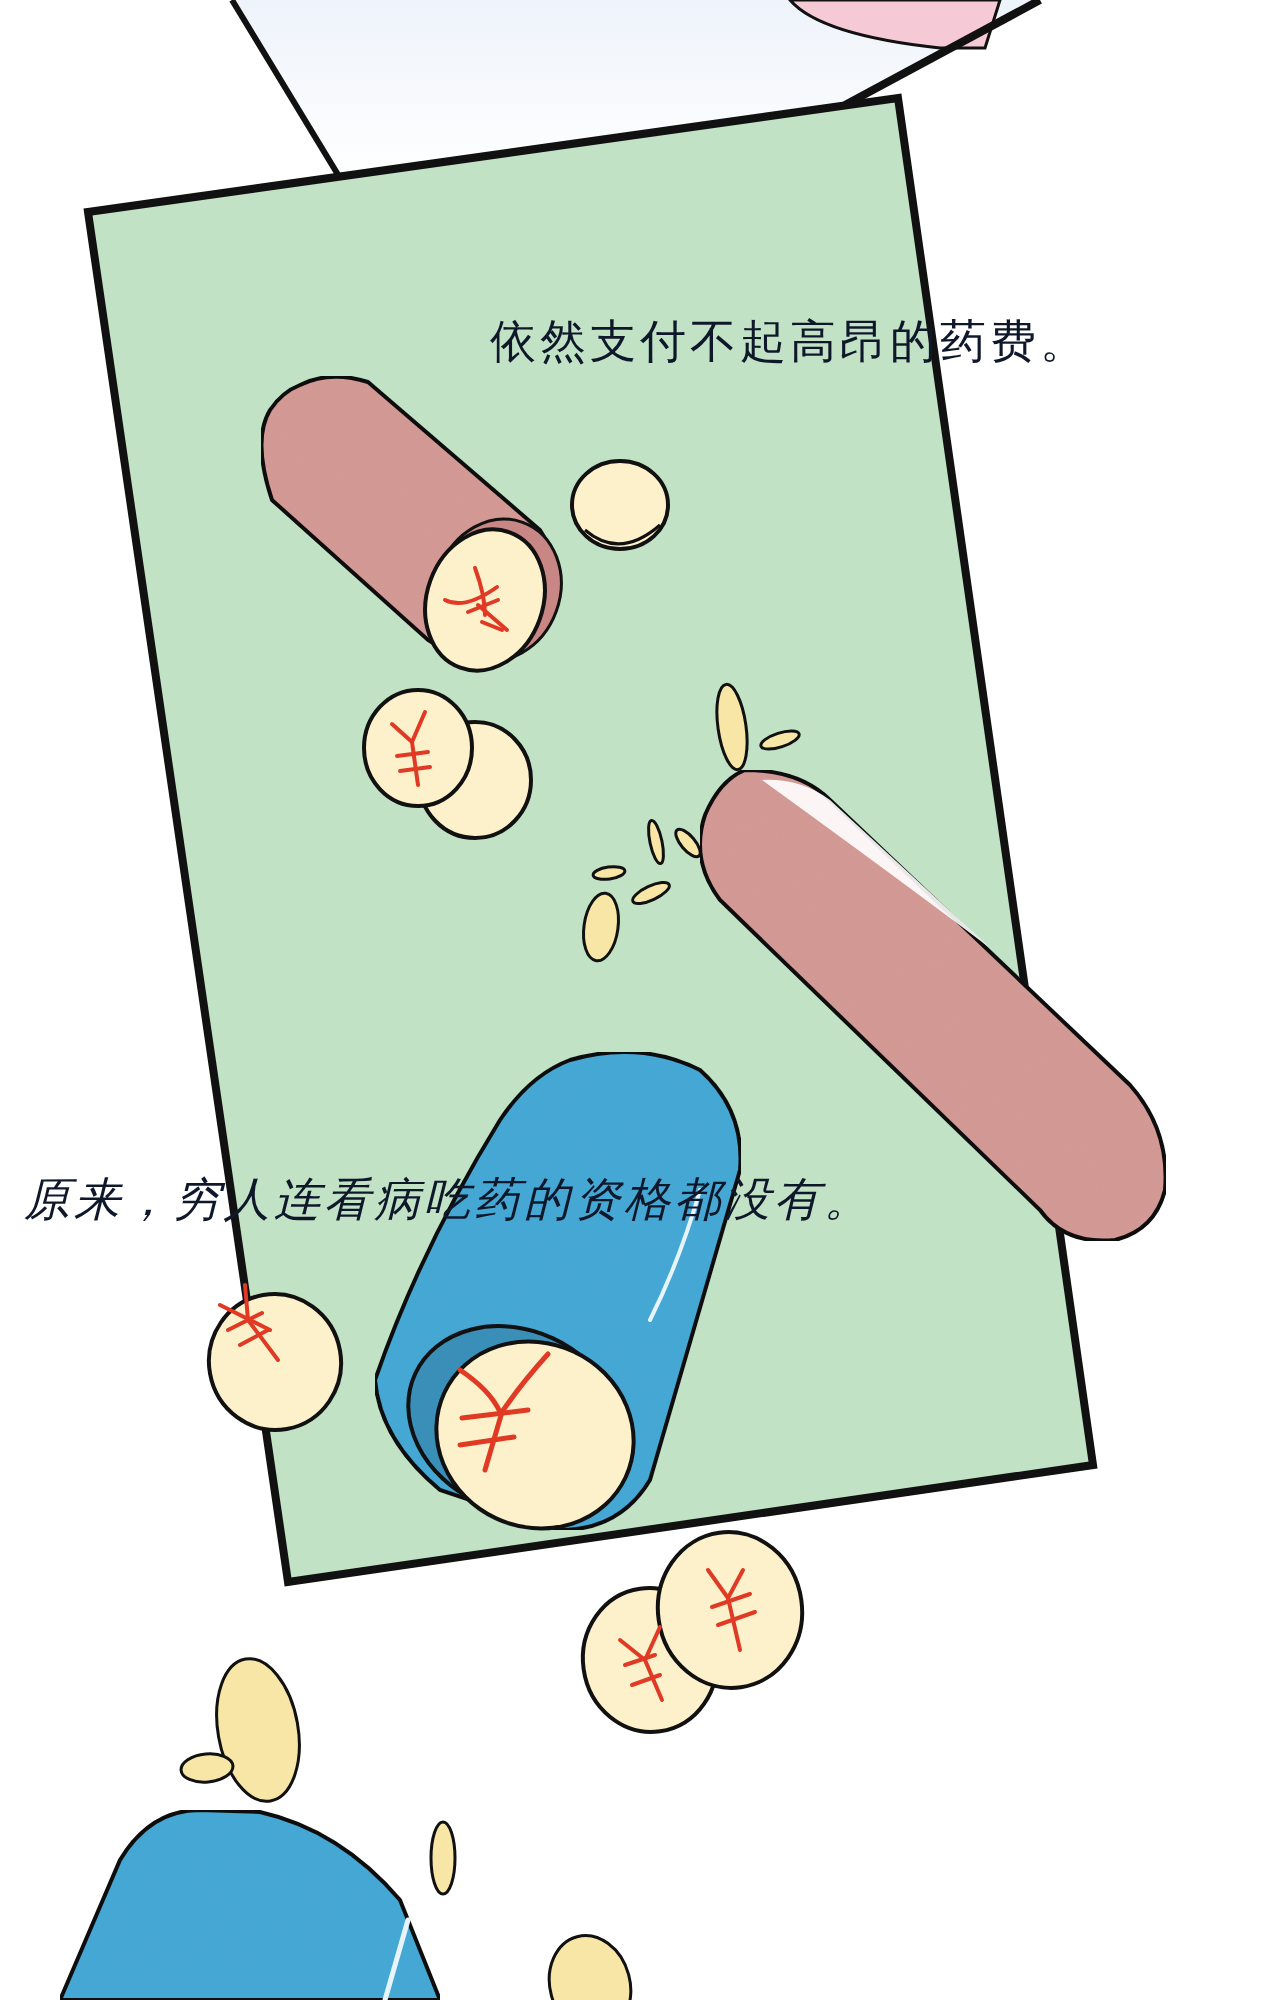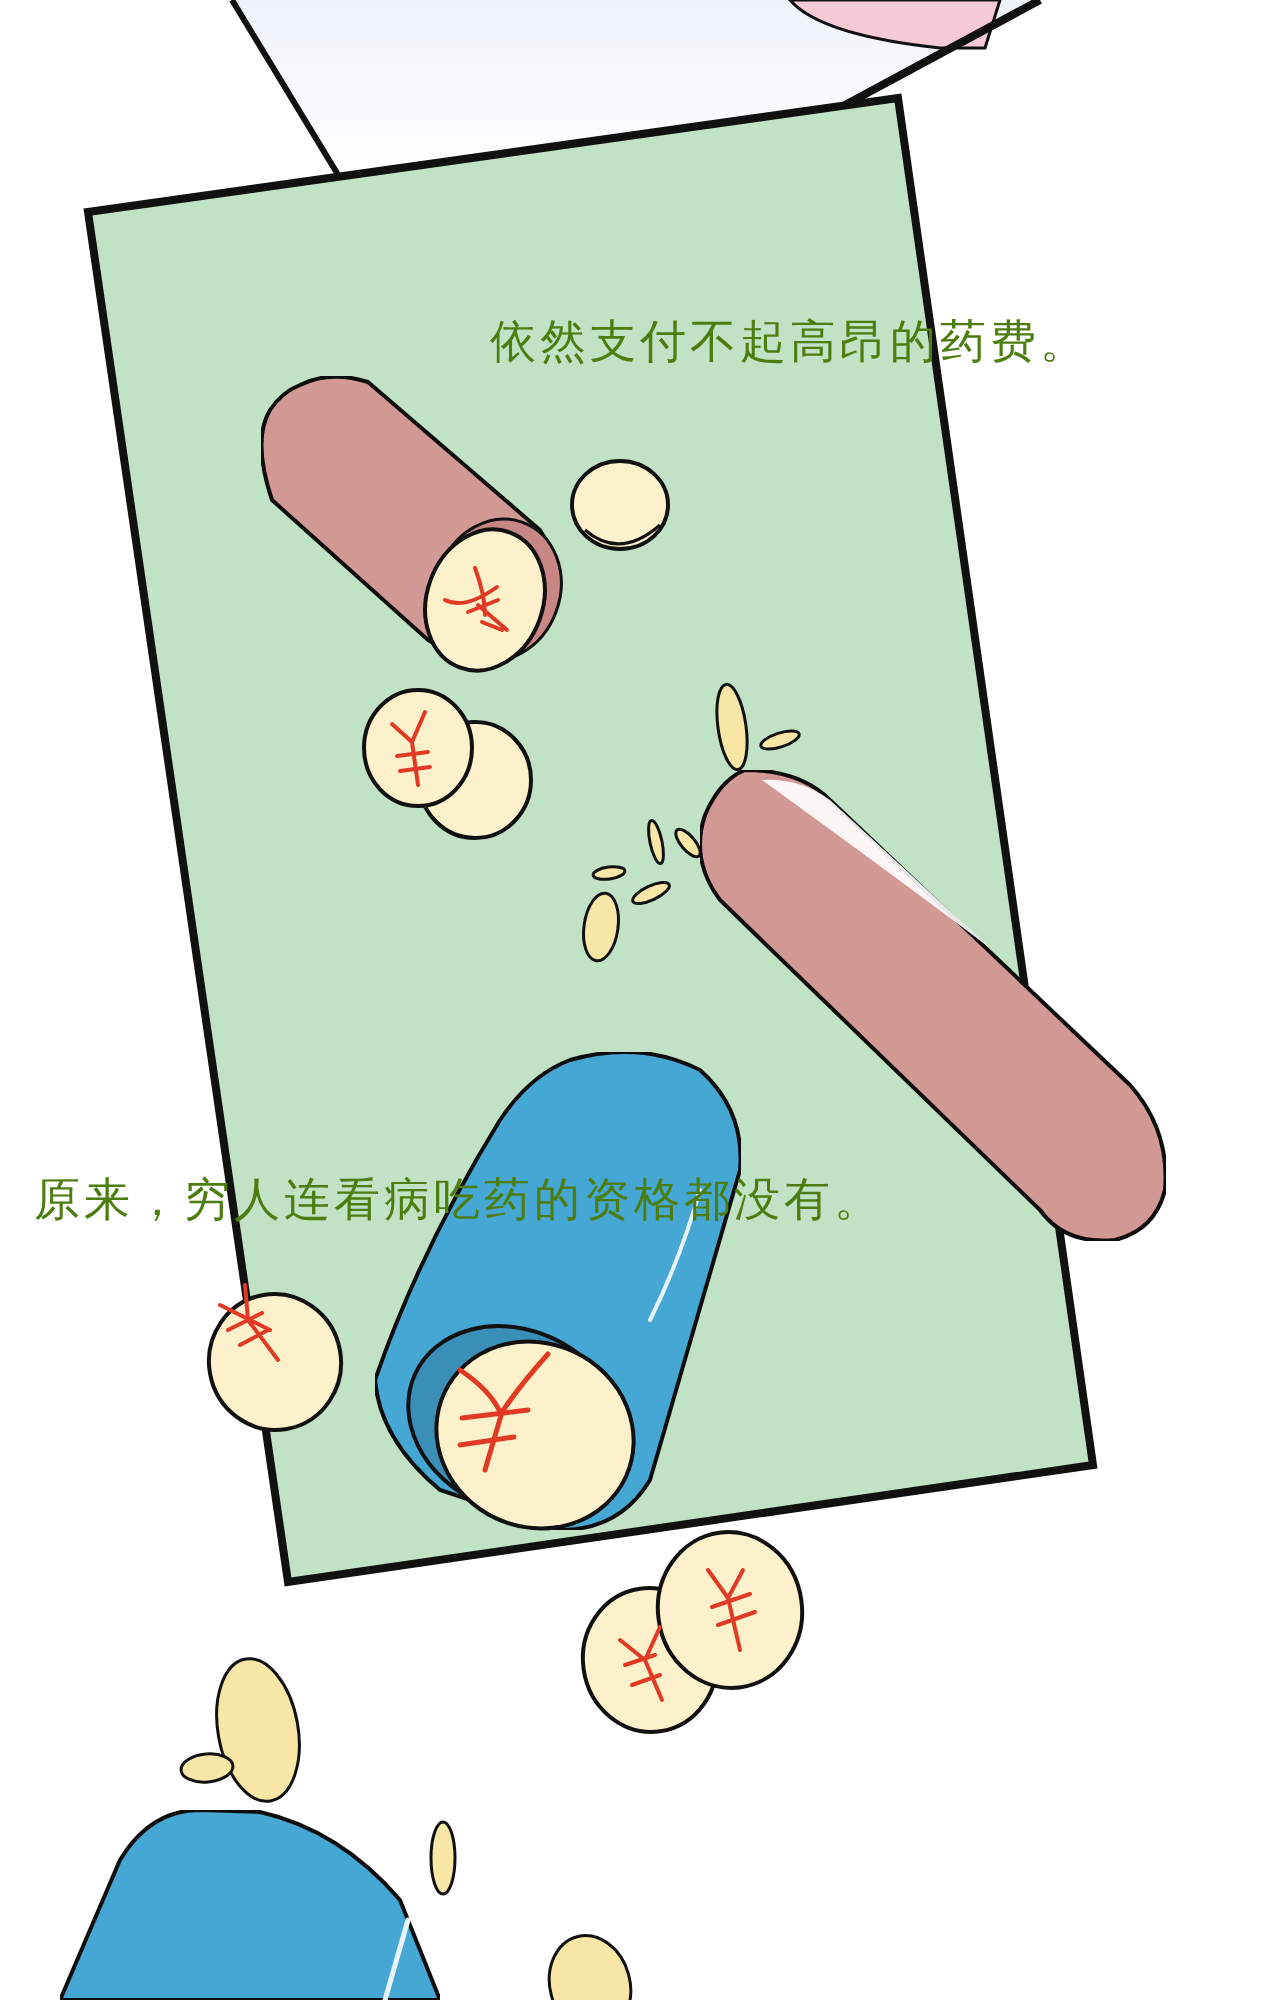--- a/index.html
+++ b/index.html
@@ -3,26 +3,26 @@
 <meta charset="utf-8">
 <style>
   html, body { margin: 0; padding: 0; }
   body {
     width: 1280px; height: 2000px; position: relative; overflow: hidden;
     background: #ffffff;
     font-family: "DejaVu Sans", "Liberation Sans", sans-serif;
   }
   #art { position: absolute; left: 0; top: 0; width: 1280px; height: 2000px; }
   .caption {
-    position: absolute; white-space: nowrap; color: #4d7c0f;
+    position: absolute; white-space: nowrap; color: #0f172a;
     font-family: "DejaVu Sans", "Liberation Sans", sans-serif;
     font-size: 46px; letter-spacing: 4px; line-height: 1;
   }
   #caption-1 { left: 490px; top: 318px; }
-  #caption-2 { left: 34px; top: 1176px; }
+  #caption-2 { left: 24px; top: 1176px; font-style: italic; }
 </style>
 </head>
 <body>
 
 <svg id="art" viewBox="0 0 1280 2000" xmlns="http://www.w3.org/2000/svg">
   <defs>
     <filter id="grain" x="0" y="0" width="100%" height="100%">
       <feTurbulence type="fractalNoise" baseFrequency="0.9" numOctaves="2" result="n"></feTurbulence>
       <feColorMatrix type="saturate" values="0"></feColorMatrix>
       <feComponentTransfer>

